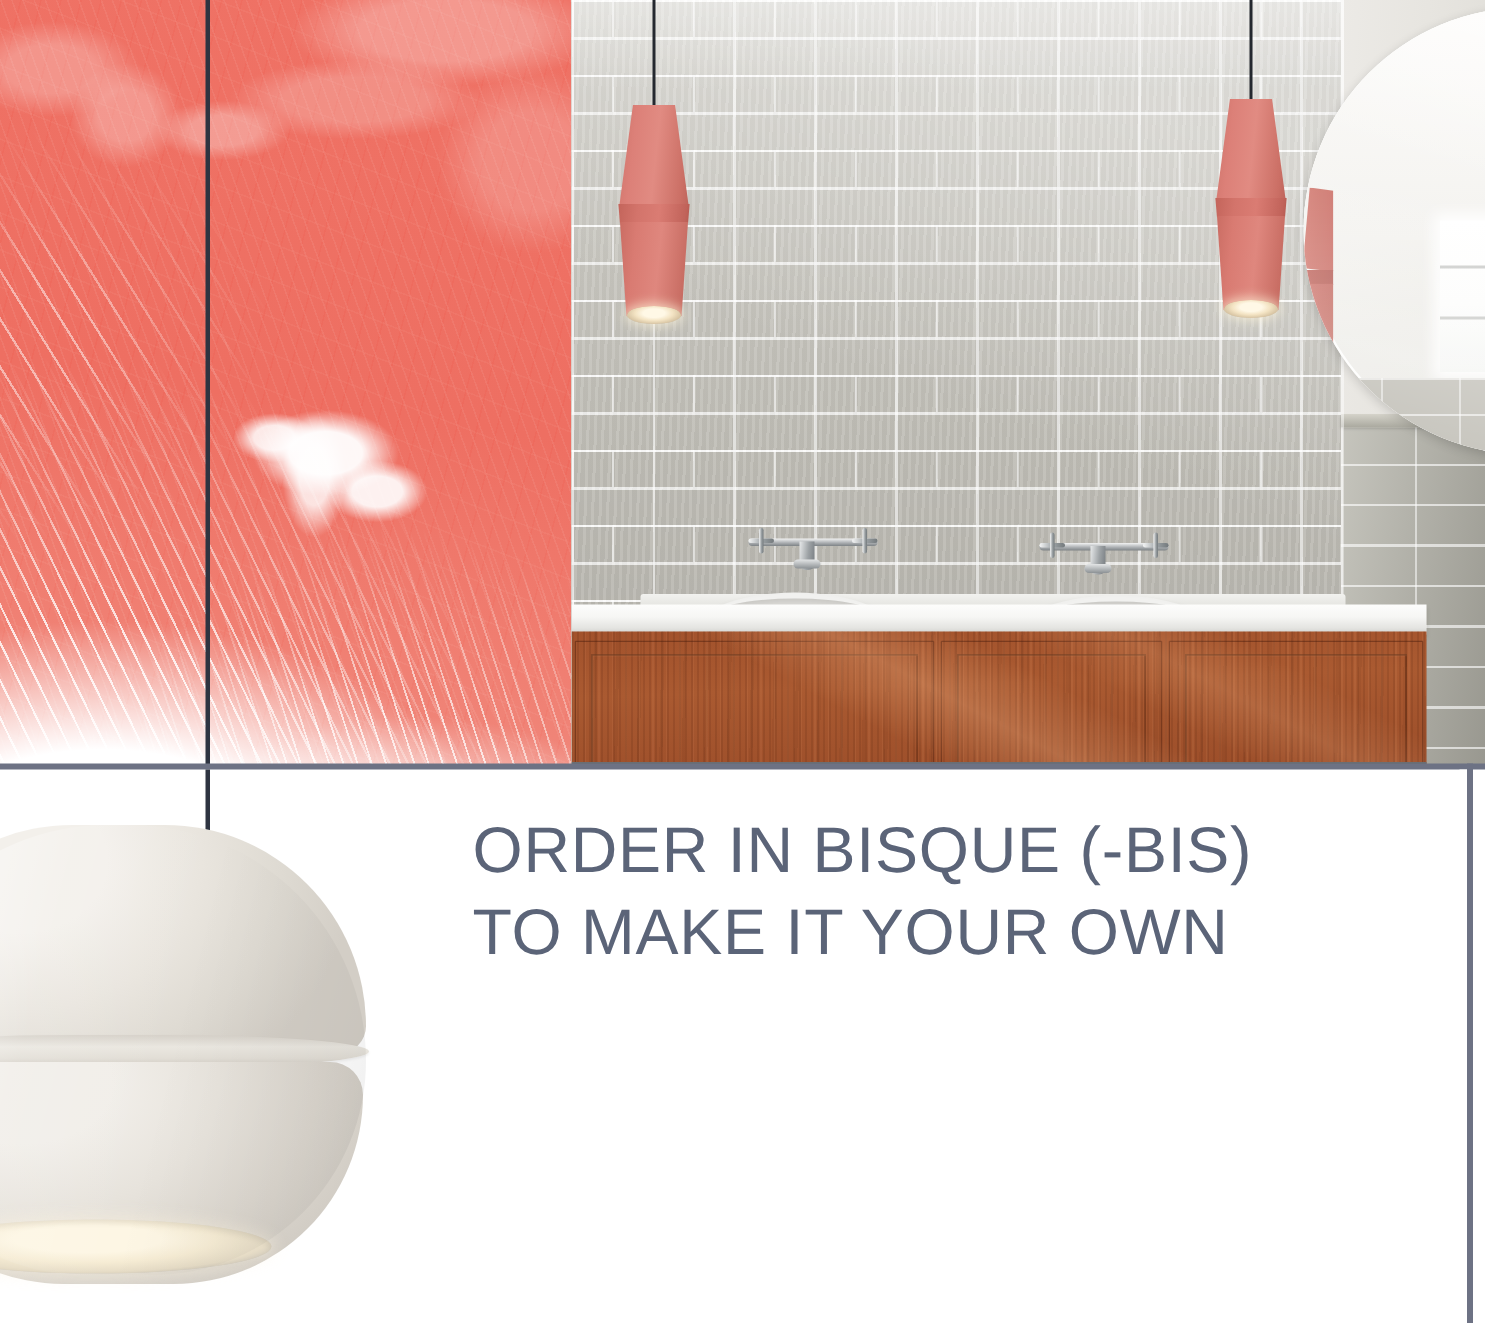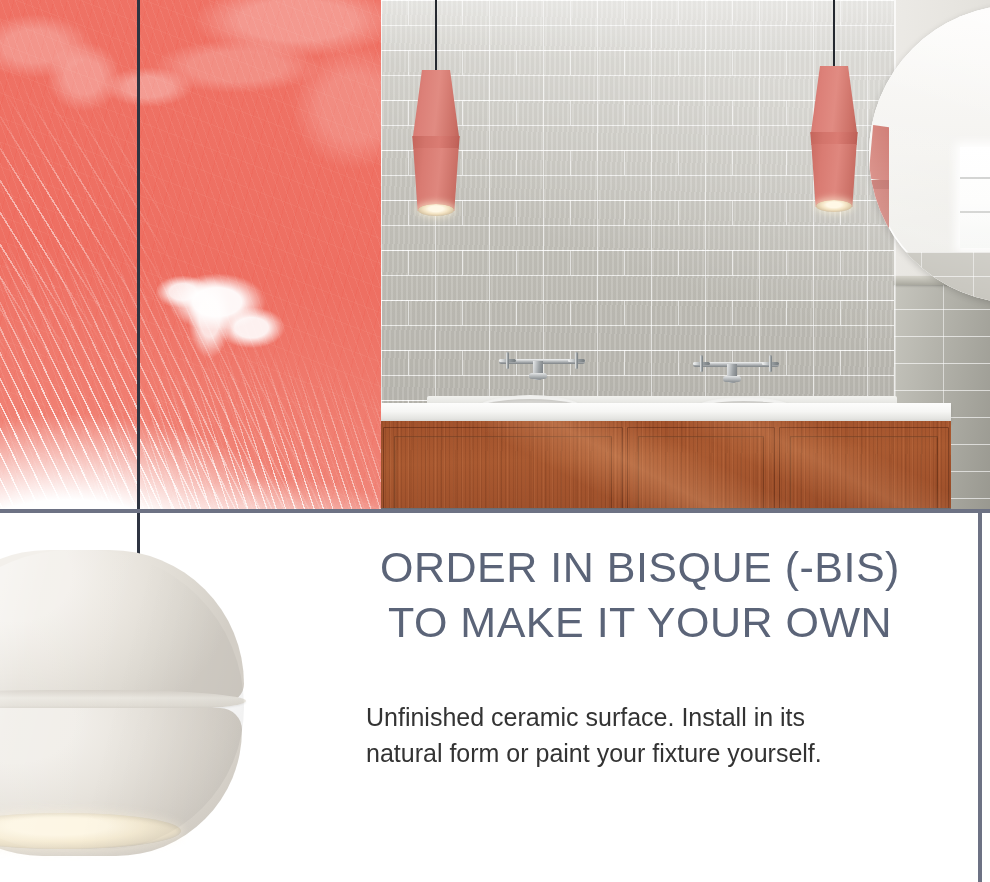--- a/index.html
+++ b/index.html
@@ -264,21 +264,21 @@
      border-radius:50%;
      background:radial-gradient(58% 70% at 48% 36%, #fdf6e4 0 36%, #f6ecd4 62%, #e6dcc6 88%, #cfc8ba 100%);
      box-shadow:0 0 10px 3px rgba(253,245,225,.45), inset 0 2px 4px rgba(0,0,0,.08); }
   .globe .shadow { position:absolute; left:8px; top:276px; width:300px; height:28px;
      border-radius:50%;
      background:radial-gradient(50% 50% at 50% 50%, rgba(0,0,0,.10), rgba(0,0,0,0) 72%); }
 
   
   .headline { position:absolute; left:315px; top:540px; width:650px;
      font-size:43px; line-height:1.28; letter-spacing:.5px;
-     font-weight:400; color:#5b6478; white-space:pre-line;text-align:center; }
+     font-weight:400; color:#5b6478; white-space:pre-line; }
   .subcopy { position:absolute; left:366px; top:700px; width:580px;
      font-size:25px; line-height:1.42; color:#333333;
      white-space:pre-line; }
 </style>
 </head>
 <body>
 
 <div id="stage">
 
   <div class="paint-panel">
@@ -392,16 +392,14 @@
     <span class="dome"></span>
     <span class="ridge"></span>
     <span class="body"></span>
     <span class="shadow"></span>
     <span class="aperture"></span>
     <span class="sheen"></span>
   </div>
 
   <div class="headline">ORDER IN BISQUE (-BIS)
 TO MAKE IT YOUR OWN</div>
-  <div class="subcopy">Unfinished ceramic surface. Install in its
-natural form or paint your fixture yourself.</div>
 
 </div>
 
 </body></html>

